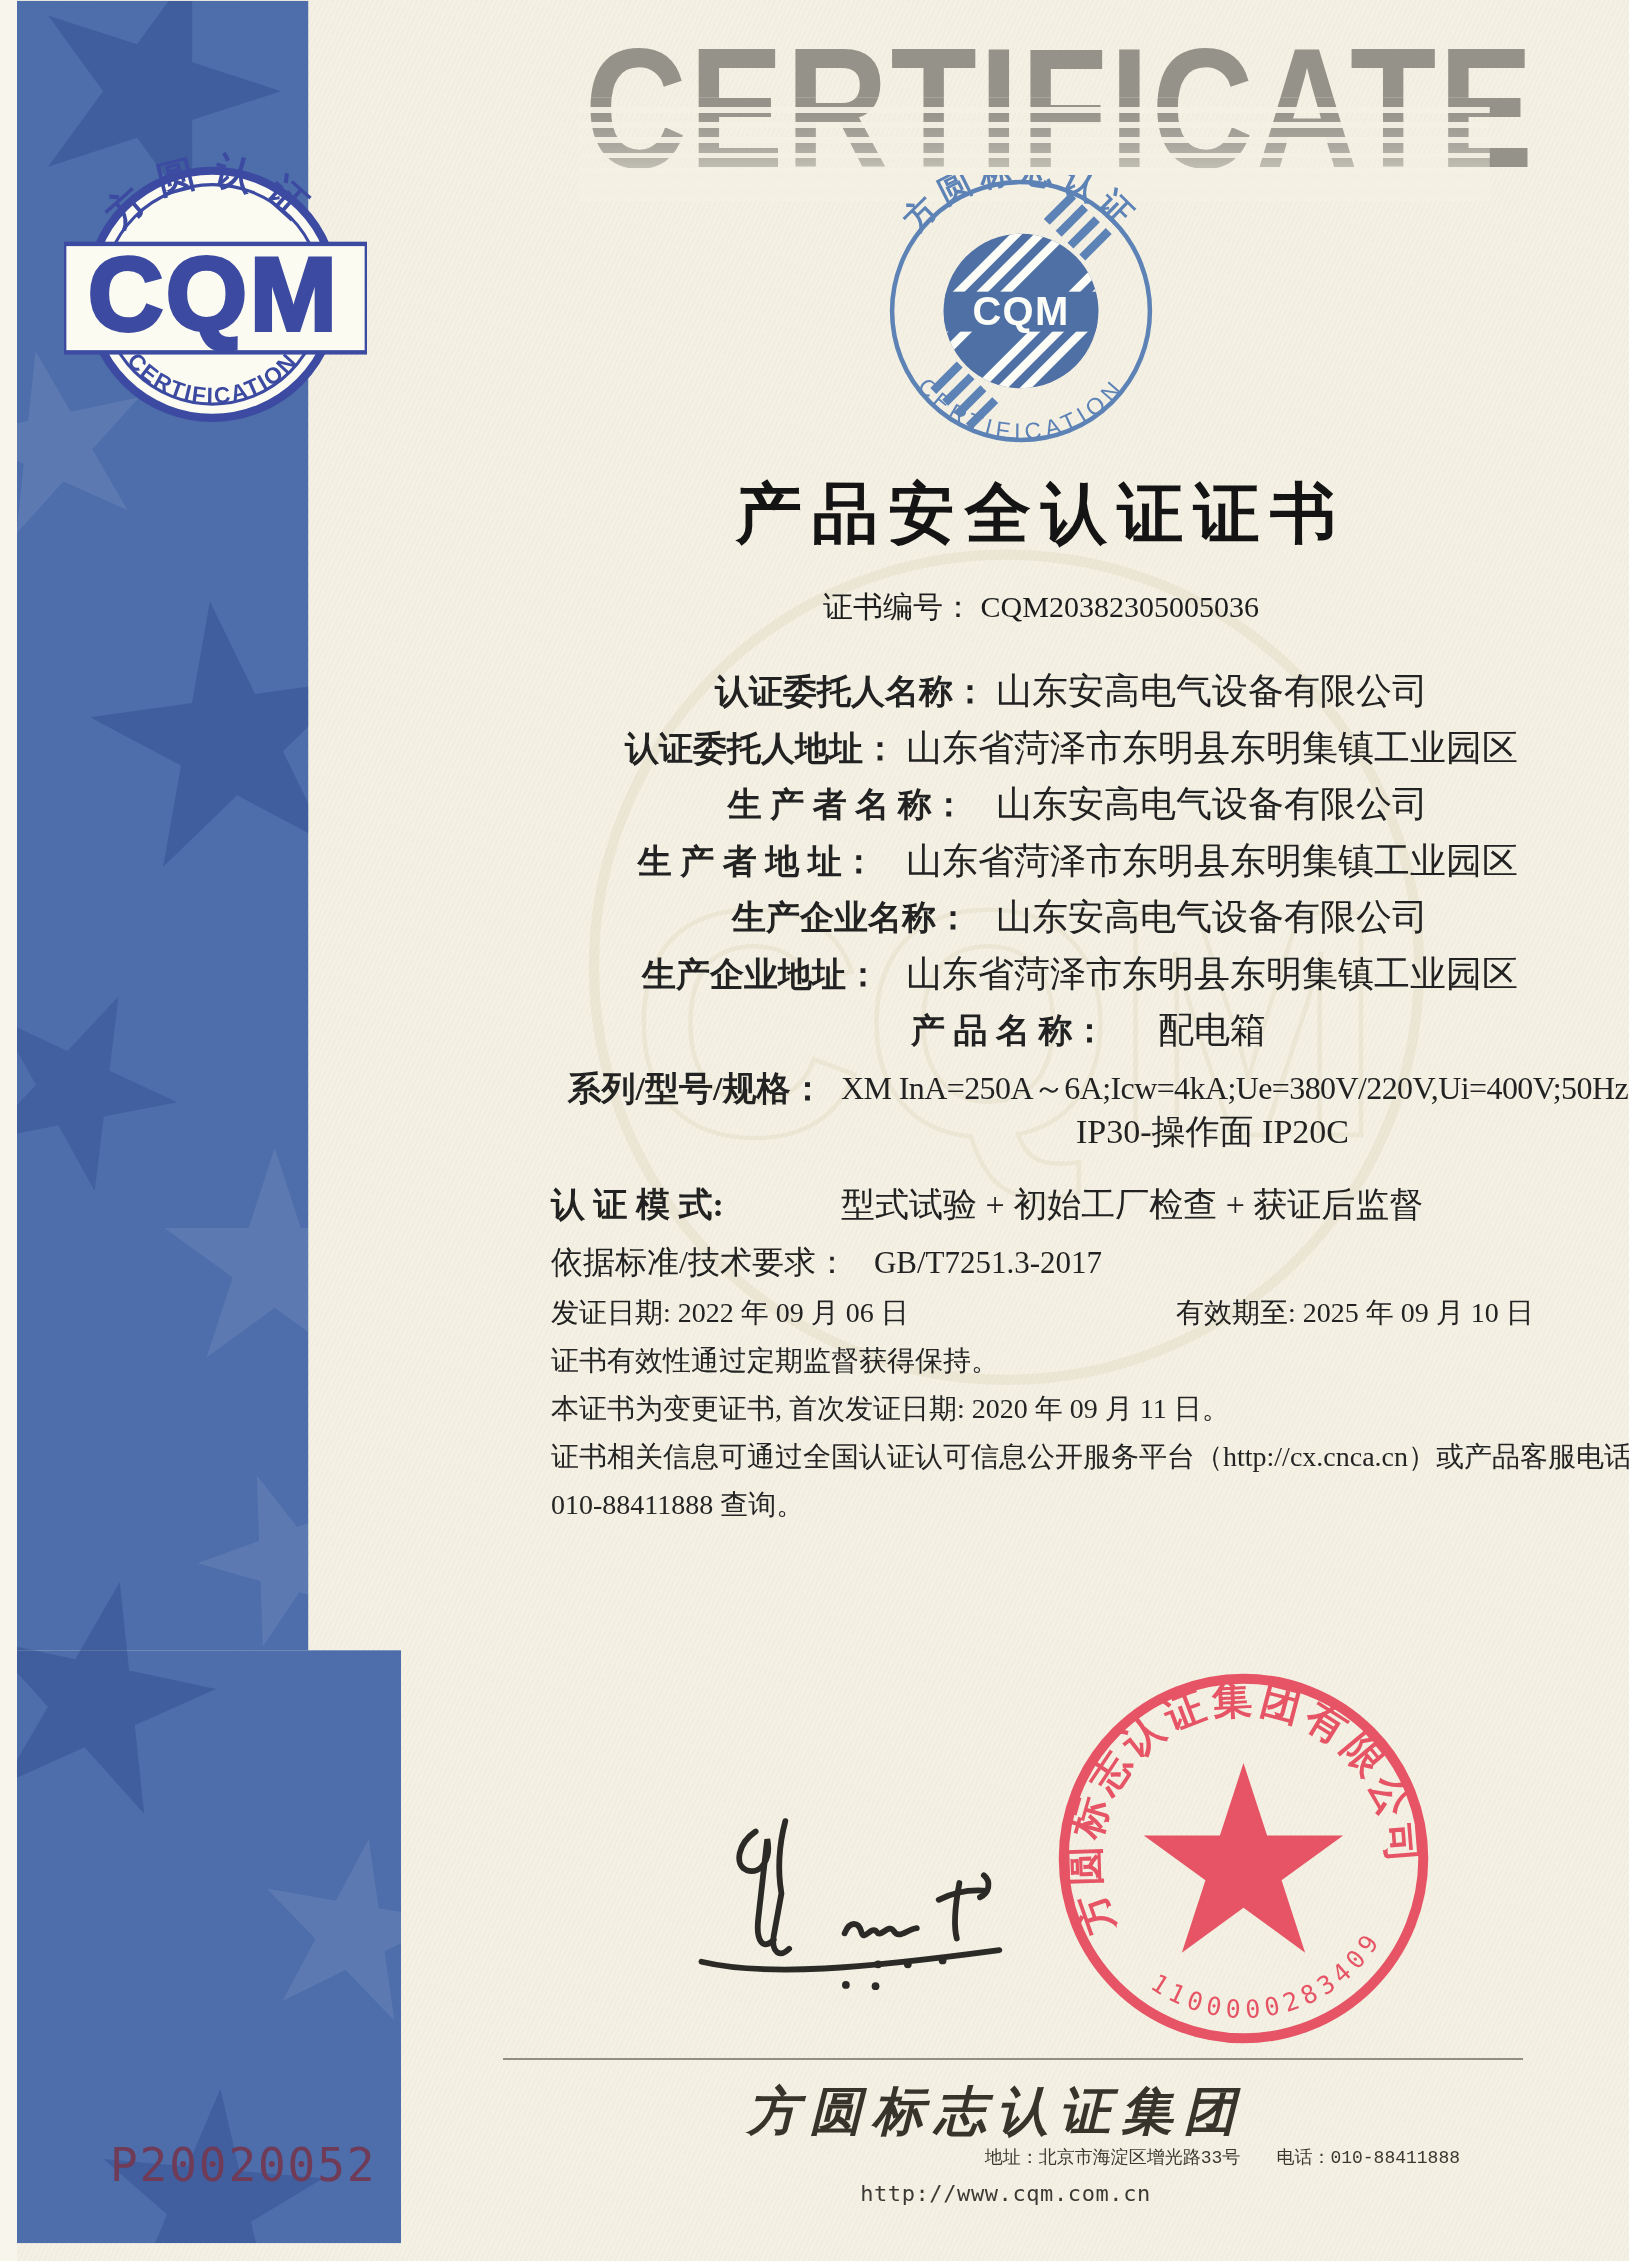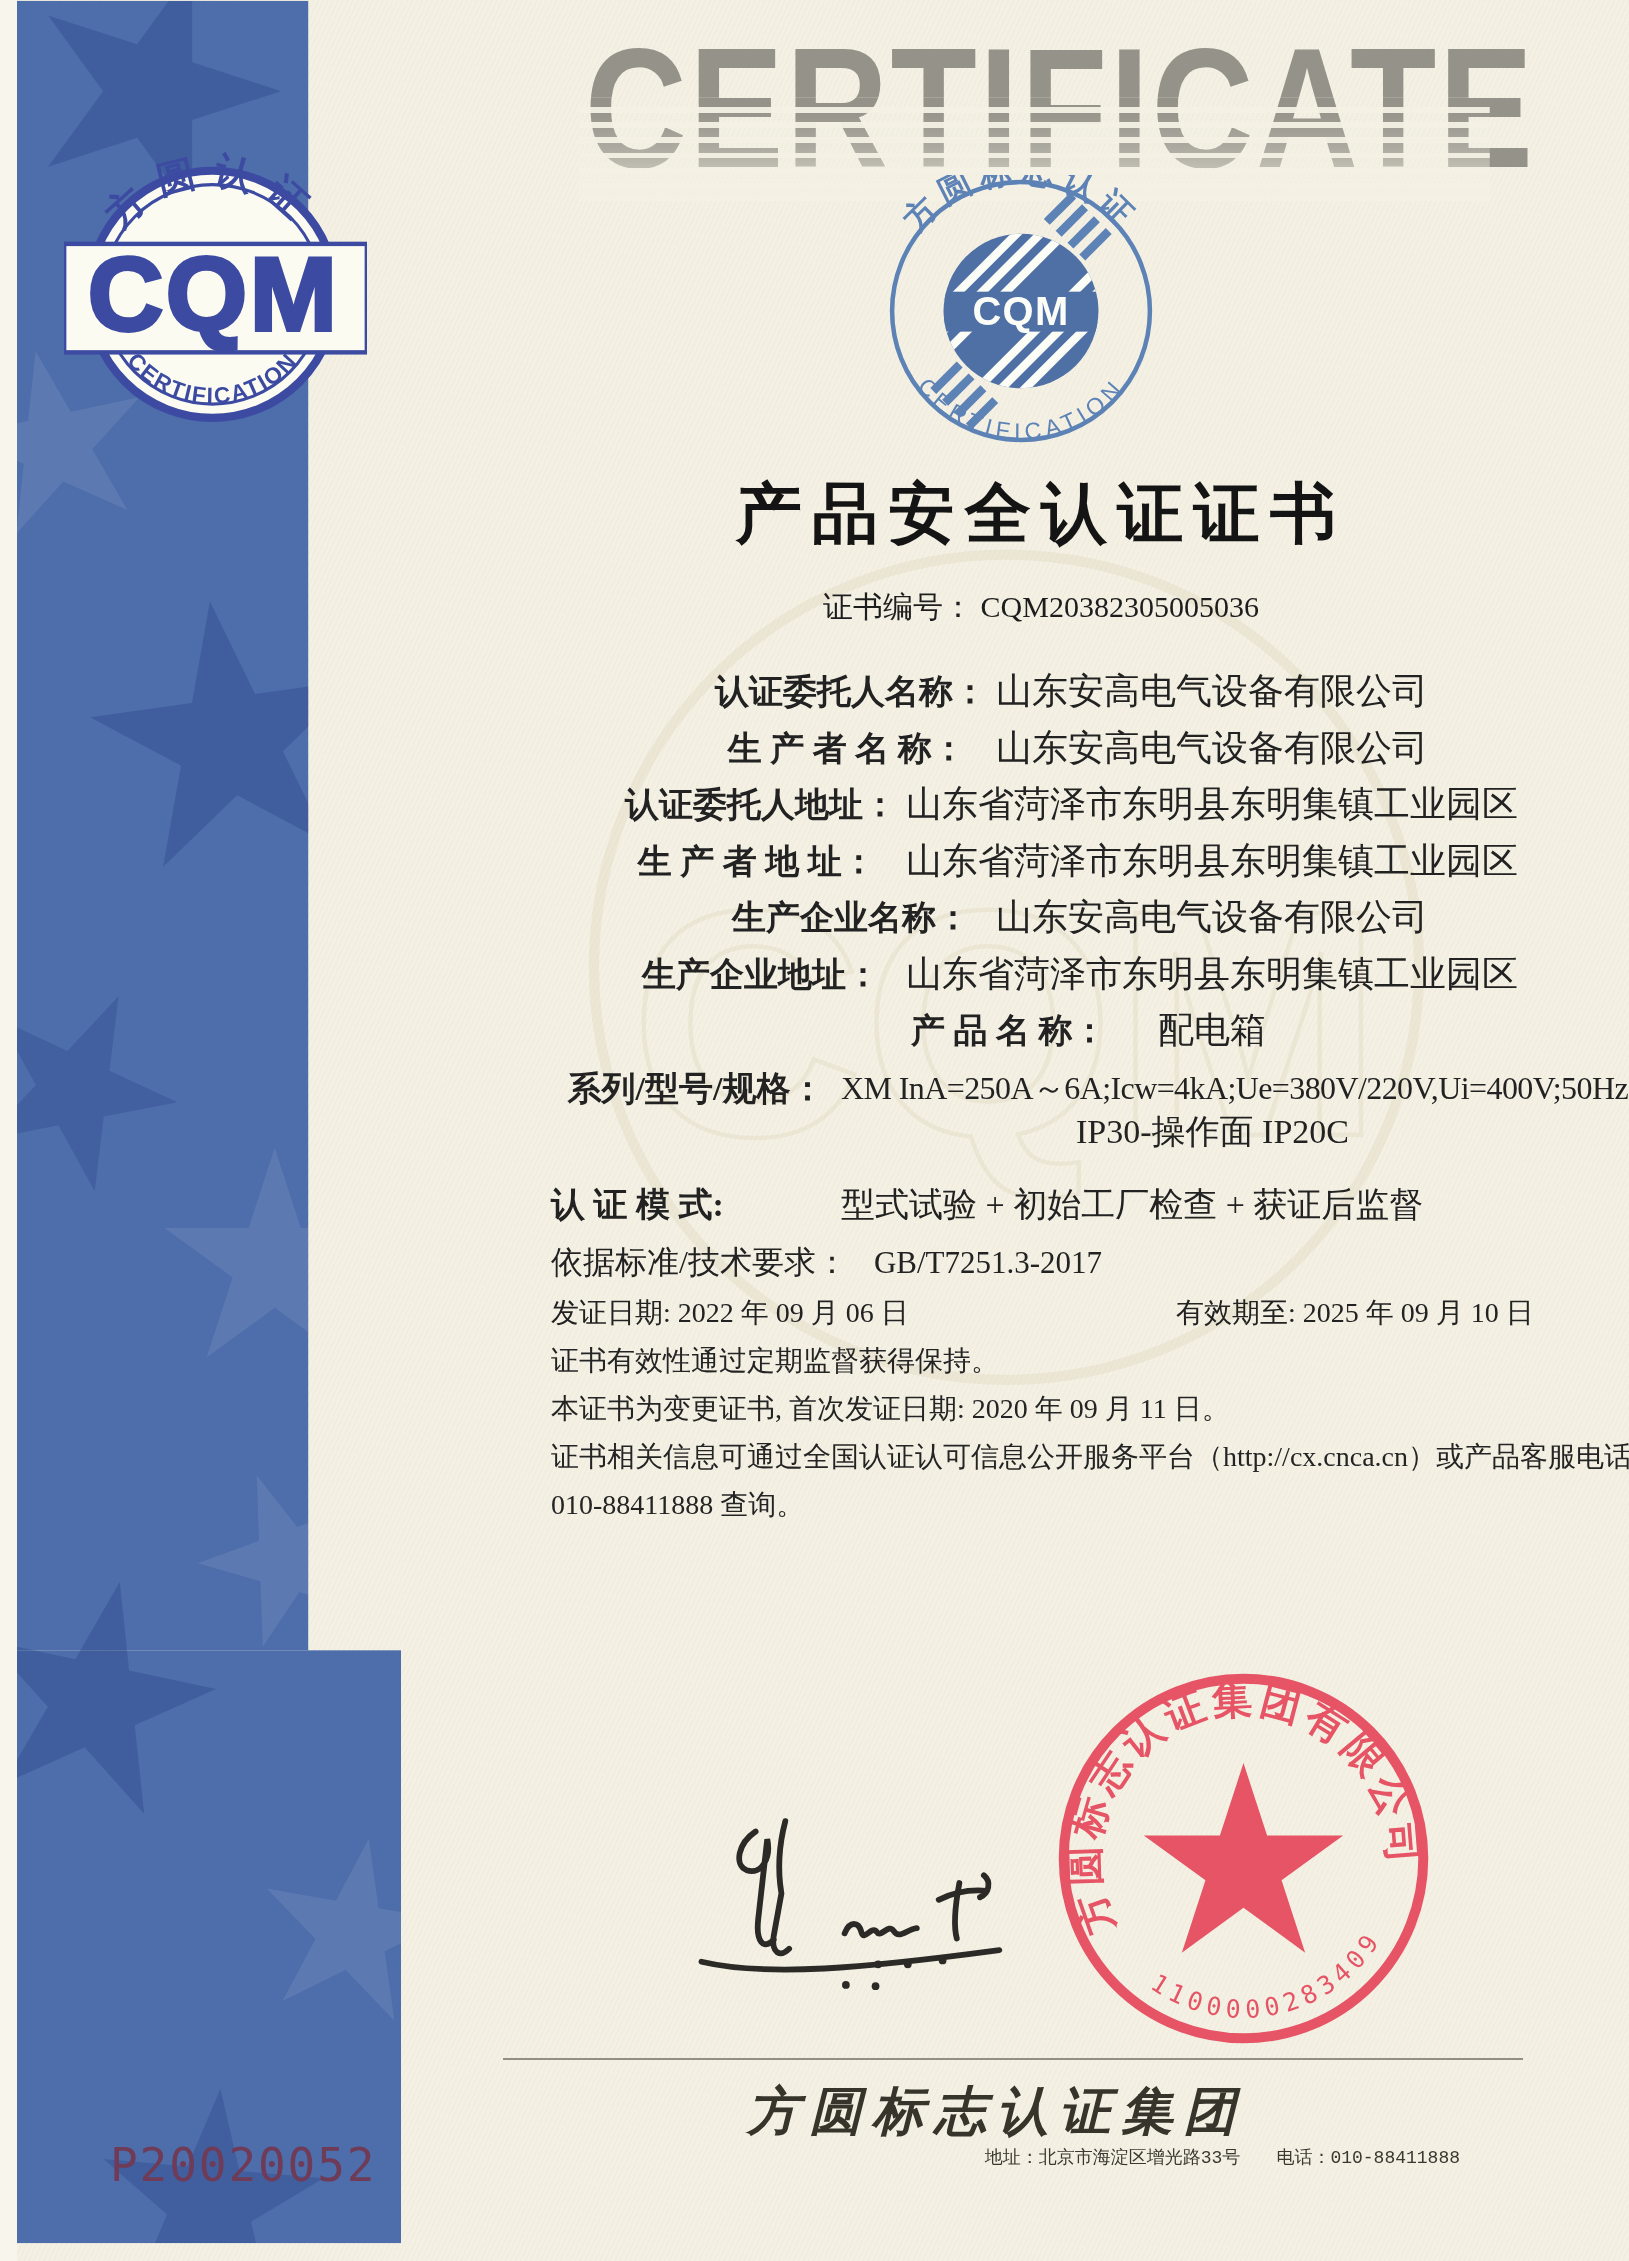--- a/index.html
+++ b/index.html
@@ -185,24 +185,24 @@
   <div class="certno">
     <span>证书编号：</span>
     <span>CQM20382305005036</span>
   </div>
 
   <div class="content">
     <div class="row">
       <span class="lbl">认证委托人名称：</span><span class="val">山东安高电气设备有限公司</span>
     </div>
     <div class="row">
+      <span class="lbl">认证委托人地址：</span><span class="val">山东省菏泽市东明县东明集镇工业园区</span>
+    </div>
+    <div class="row">
       <span class="lbl">生 产 者 名 称： </span><span class="val">山东安高电气设备有限公司</span>
-    </div>
-    <div class="row">
-      <span class="lbl">认证委托人地址：</span><span class="val">山东省菏泽市东明县东明集镇工业园区</span>
     </div>
     <div class="row">
       <span class="lbl">生 产 者 地 址： </span><span class="val">山东省菏泽市东明县东明集镇工业园区</span>
     </div>
     <div class="row">
       <span class="lbl">生产企业名称：</span><span class="val">山东安高电气设备有限公司</span>
     </div>
     <div class="row">
       <span class="lbl">生产企业地址：</span><span class="val">山东省菏泽市东明县东明集镇工业园区</span>
     </div>
@@ -264,16 +264,17 @@
         <textPath href="#stampBot" startOffset="50%" text-anchor="middle">1100000283409</textPath>
       </text>
     </g>
   </svg>
 
   <div class="sep"></div>
   <div class="footer-org">方圆标志认证集团</div>
   <div class="footer-line">
     <span>地址：北京市海淀区增光路33号</span><span class="gap"></span><span>电话：010-88411888</span>
   </div>
+  <div class="footer-url">http://www.cqm.com.cn</div>
 
   <div class="serial">P20020052</div>
 </div>
 
 
 </body></html>

